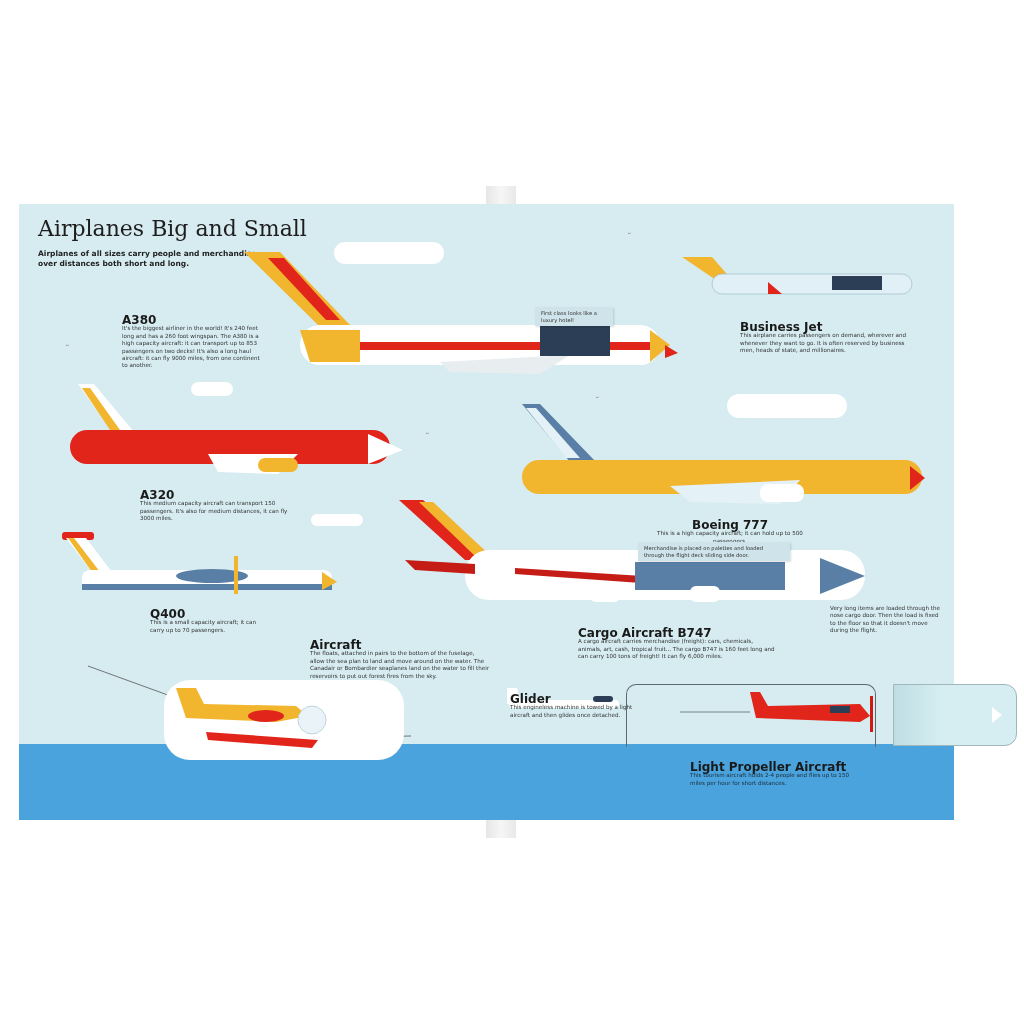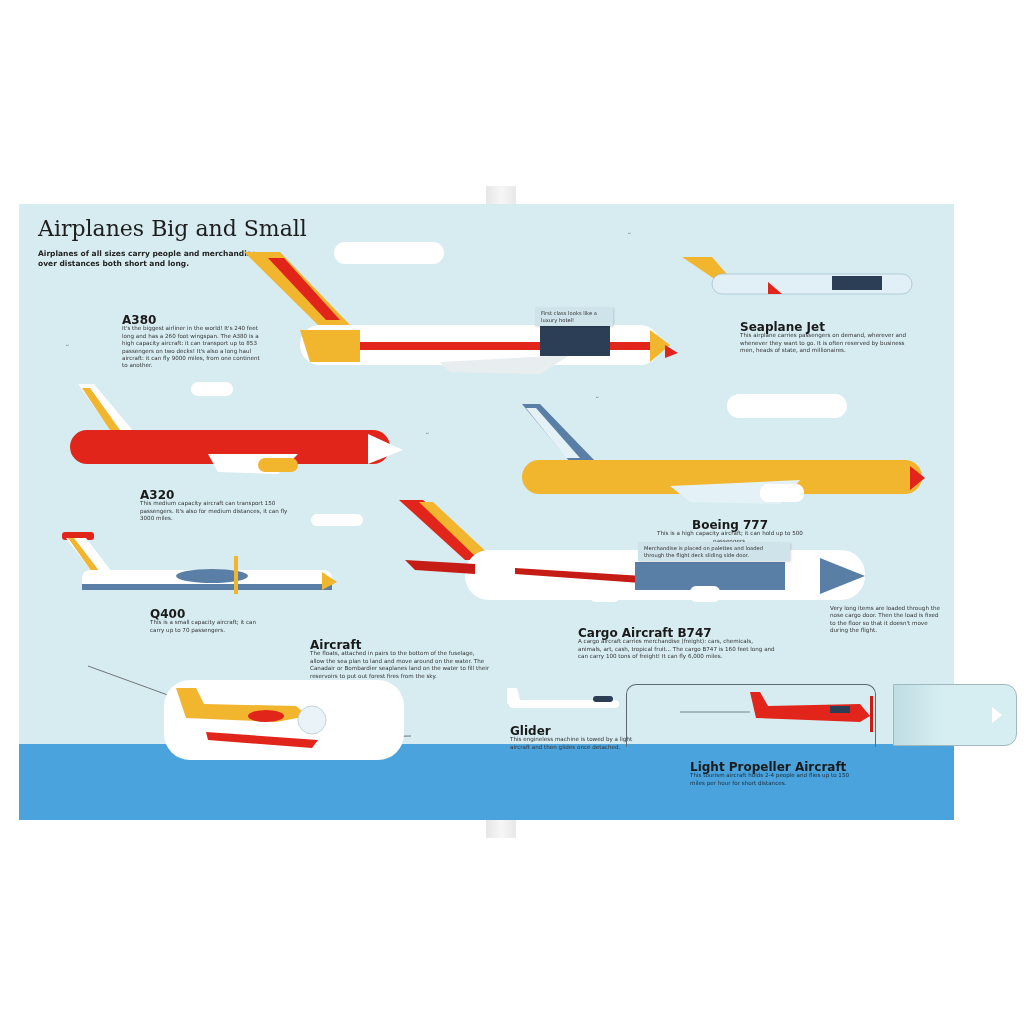--- a/index.html
+++ b/index.html
@@ -53,21 +53,21 @@
   <p>It's the biggest airliner in the world! It's 240 feet long and has a 260 foot wingspan. The A380 is a high capacity aircraft: it can transport up to 853 passengers on two decks! It's also a long haul aircraft: it can fly 9000 miles, from one continent to another.</p>
 </div>
 
 <svg class="plane" style="left:682px;top:252px;" width="240" height="50">
   <polygon points="0,5 30,5 50,28 34,28" fill="#f2b52e"></polygon>
   <rect x="30" y="22" width="200" height="20" rx="10" fill="#e1f0f6" stroke="#a7c3d0" stroke-width="0.8"></rect>
   <rect x="150" y="24" width="50" height="14" fill="#2c3e55"></rect>
   <polygon points="86,30 100,42 86,42" fill="#e1251b"></polygon>
 </svg>
 <div class="block" style="left:740px;top:312px;width:180px;">
-  <h3>Seaplane Jet</h3>
+  <h3>Business Jet</h3>
   <p>This airplane carries passengers on demand, wherever and whenever they want to go. It is often reserved by business men, heads of state, and millionaires.</p>
 </div>
 
 <svg class="plane" style="left:68px;top:382px;" width="340" height="96">
   <polygon points="10,2 26,2 66,50 44,50" fill="#fff"></polygon>
   <polygon points="14,6 22,6 52,48 42,48" fill="#f2b52e"></polygon>
   <rect x="2" y="48" width="320" height="34" rx="17" fill="#e1251b"></rect>
   <polygon points="300,52 335,68 300,82" fill="#fff"></polygon>
   <polygon points="140,72 230,72 210,92 150,90" fill="#fff"></polygon>
   <rect x="190" y="76" width="40" height="14" rx="7" fill="#f2b52e"></rect>
@@ -137,21 +137,21 @@
 <div class="block" style="left:310px;top:630px;width:180px;">
   <h3>Aircraft</h3>
   <p>The floats, attached in pairs to the bottom of the fuselage, allow the sea plan to land and move around on the water. The Canadair or Bombardier seaplanes land on the water to fill their reservoirs to put out forest fires from the sky.</p>
 </div>
 
 <svg class="plane" style="left:505px;top:686px;" width="120" height="30">
   <polygon points="2,2 12,2 16,18 2,18" fill="#fff"></polygon>
   <rect x="4" y="14" width="110" height="8" rx="4" fill="#fff"></rect>
   <rect x="88" y="10" width="20" height="6" rx="3" fill="#2c3e55"></rect>
 </svg>
-<div class="block" style="left:510px;top:716px;width:140px;">
+<div class="block" style="left:510px;top:684px;width:140px;">
   <h3>Glider</h3>
   <p>This engineless machine is towed by a light aircraft and then glides once detached.</p>
 </div>
 <div class="slot"></div>
 <svg class="plane" style="left:680px;top:688px;" width="200" height="46">
   <line x1="0" y1="24" x2="70" y2="24" stroke="#5a6a70" stroke-width="0.8"></line>
   <polygon points="70,4 80,4 88,18 180,16 190,28 180,34 76,30" fill="#e1251b"></polygon>
   <rect x="150" y="18" width="20" height="7" fill="#2c3e55"></rect>
   <rect x="190" y="8" width="3" height="36" fill="#d01a14"></rect>
 </svg>

